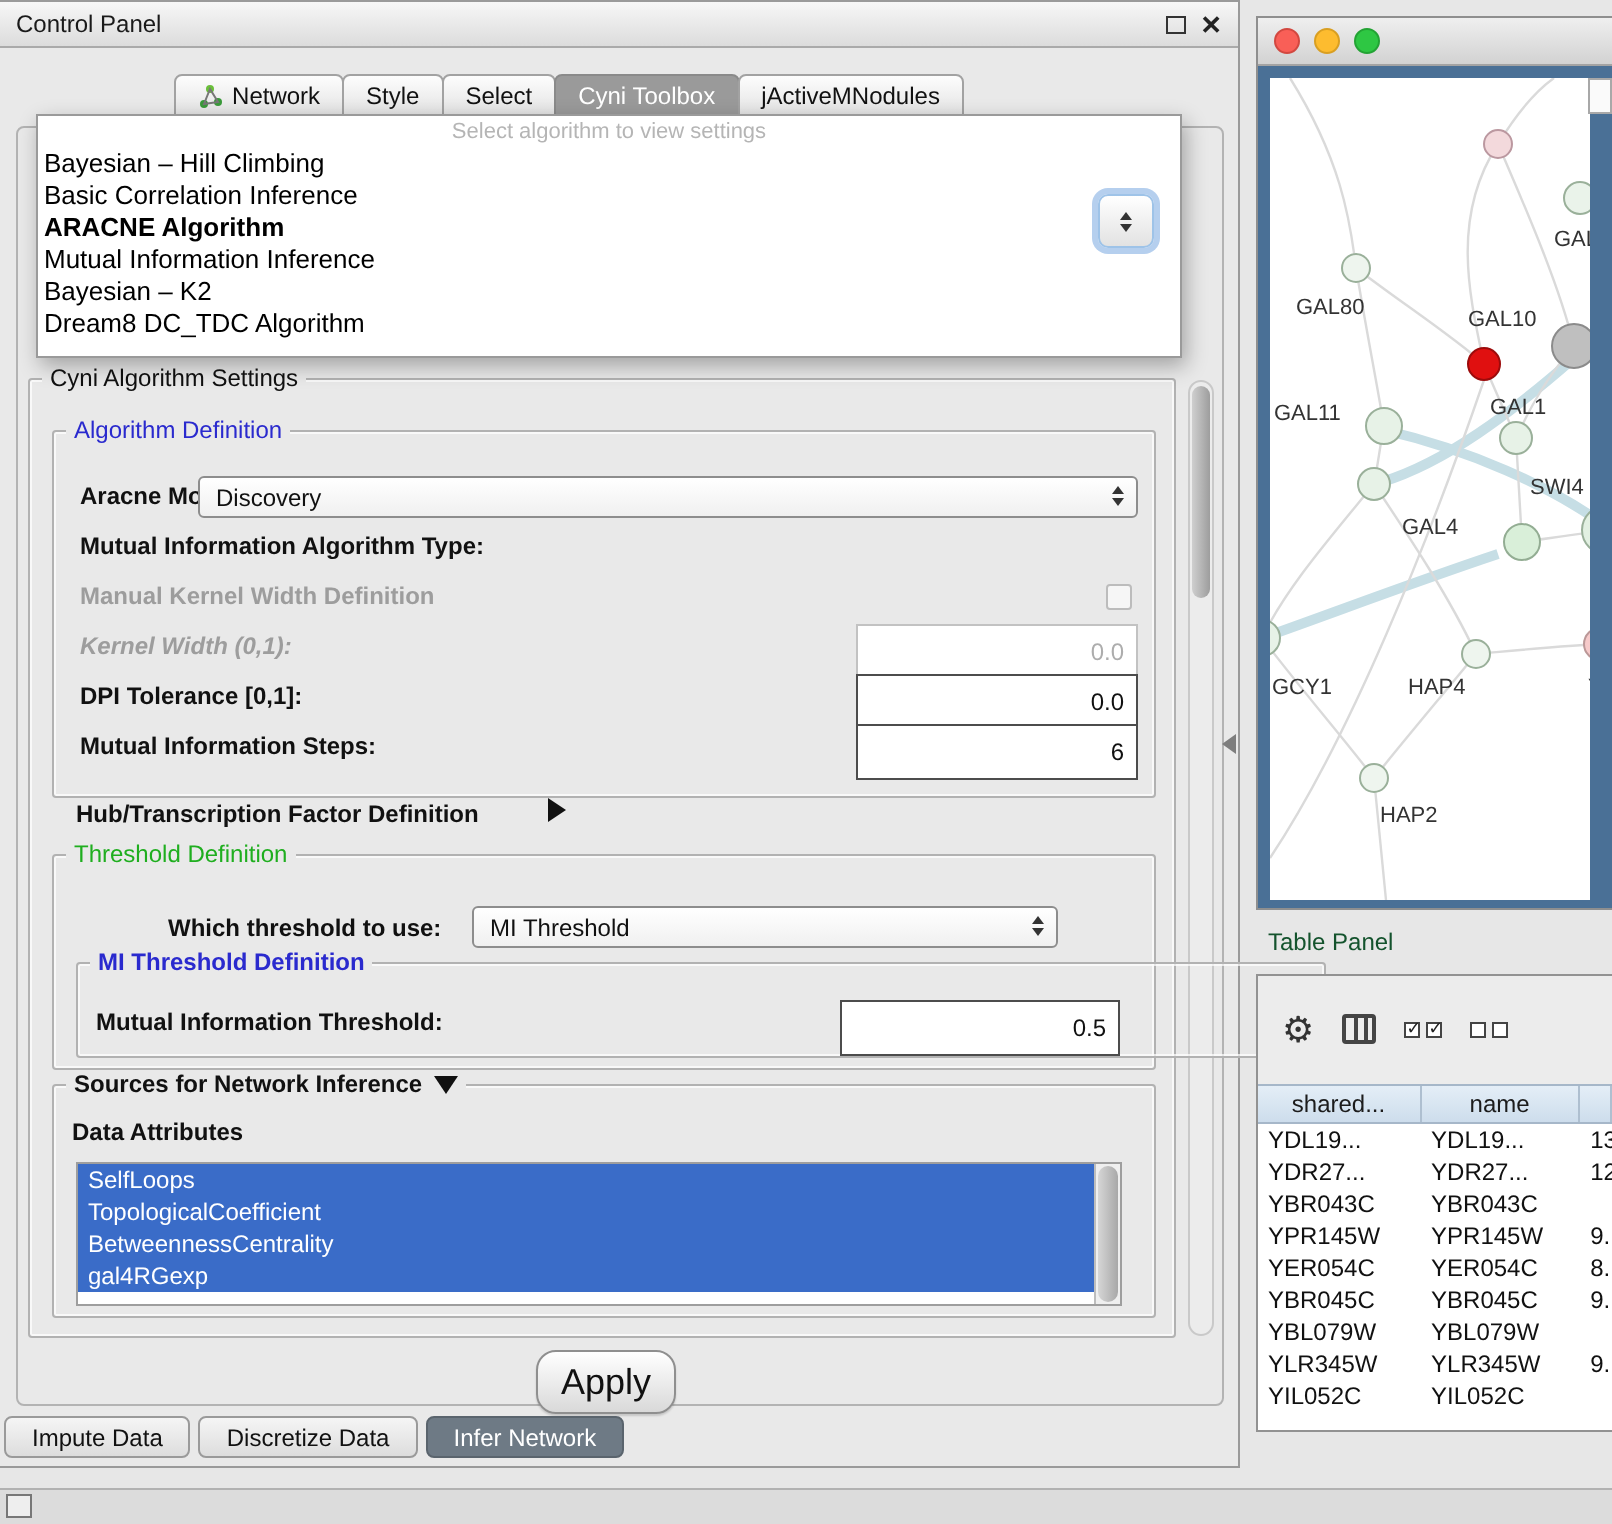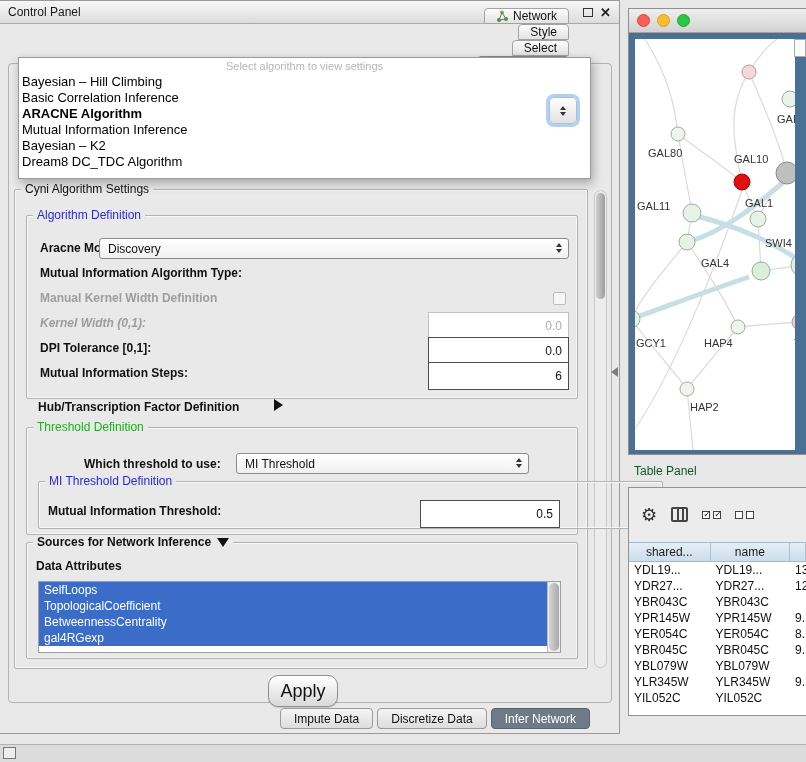--- a/index.html
+++ b/index.html
@@ -16,21 +16,21 @@
     background:linear-gradient(#f7f7f7,#dcdcdc); border-bottom:1px solid #aaa;
     display:flex; align-items:center; padding:0 8px; }
   .titlebar .title { font-size:12px; color:#1a1a1a; }
   .tb-icons { margin-left:auto; display:flex; align-items:center; gap:7px; }
   .float-icon { width:10px; height:9px; border:1.5px solid #333; display:inline-block; }
   .close-icon { font-size:13px; font-weight:bold; color:#222; line-height:13px; }
   .close-icon::before { content:"✕"; }
 
   
   #top-tabs { position:absolute; left:0; top:35px; width:568px; height:23px;
-    display:flex; justify-content:center; align-items:flex-end;flex-direction:column; }
+    display:flex; justify-content:center; align-items:flex-end; }
   .tab { height:22px; padding:0 11px; display:flex; align-items:center; gap:5px;
     border:1px solid #a2a2a2; border-radius:4px 4px 0 0; margin-right:-1px;
     background:linear-gradient(#fdfdfd,#e2e2e2); font-size:12px; color:#111; white-space:nowrap; }
   .tab.active { background:#9a9a9a; color:#fff; border-color:#8a8a8a; }
   .tab .ticon { display:inline-flex; }
 
   
   #content-border { position:absolute; left:8px; top:62px; width:604px; height:640px;
     border:1px solid #b3b3b3; border-radius:4px; }
 
@@ -83,21 +83,21 @@
   #settings-scroll { position:absolute; left:594px; top:189px; width:13px; height:478px;
     background:#ececec; border:1px solid #c9c9c9; border-radius:7px; }
   #settings-thumb { position:absolute; left:1px; top:2px; width:9px; height:106px;
     border-radius:5px; background:linear-gradient(90deg,#cfcfcf,#9d9d9d); }
 
   .button { position:absolute; height:32px; border:1px solid #8f8f8f; border-radius:10px;
     background:linear-gradient(#ffffff,#d9d9d9); display:flex; align-items:center;
     justify-content:center; font-size:18px; box-shadow:0 1px 1px rgba(0,0,0,.15); }
 
   
-  #bottom-tabs { position:absolute; left:0; top:707px; width:592px; display:flex; justify-content:flex-end; }
+  #bottom-tabs { position:absolute; left:0; top:707px; width:592px; display:flex; justify-content:flex-start; }
   .btab { height:21px; padding:0 13px; border:1px solid #9a9a9a; border-radius:4px;
     background:linear-gradient(#f5f5f5,#dddddd); margin:0 2px; display:flex;
     align-items:center; font-size:12px; }
   .btab.active { background:#6e7a85; color:#fff; border-color:#5a646d; }
 
   
   #algo-popup { position:absolute; left:18px; top:56px; width:573px; background:#fff;
     border:1px solid #9a9a9a; box-shadow:2px 4px 10px rgba(0,0,0,.3); z-index:50; padding-bottom:8px; }
   #algo-popup .ph { height:13px; line-height:13px; text-align:center; color:#b5b5b5; font-size:11px; margin:2px 0 1px; }
   .dd-item { height:16px; line-height:16px; padding-left:3px; font-size:13px; color:#000; }
@@ -229,21 +229,21 @@
     <span class="gtitle green">Threshold Definition</span>
   </div>
   <span class="lbl" style="left:84px; top:456px;">Which threshold to use:</span>
   <div class="combo" style="left:236px; top:452px; width:293px;">
     <span>MI Threshold</span>
     <span class="arrows">
         <span class="tri-up"></span>
         <span class="tri-dn"></span>
       </span>
   </div>
-  <div class="group" style="left:38px; top:480px; width:625px; height:48px;">
+  <div class="group" style="left:38px; top:480px; width:625px; height:48px;font-weight:bold;">
     <span class="gtitle blue">MI Threshold Definition</span>
   </div>
   <span class="lbl" style="left:48px; top:503px;">Mutual Information Threshold:</span>
   <div class="field" style="left:420px; top:499px; width:140px;">0.5</div>
 
   <div class="group" style="left:26px; top:541px; width:552px; height:117px;">
     <span class="gtitle bold"><span>Sources for Network Inference</span><span class="tri-down"></span></span>
   </div>
   <span class="lbl" style="left:36px; top:558px;">Data Attributes</span>
   <div id="attr-list">

